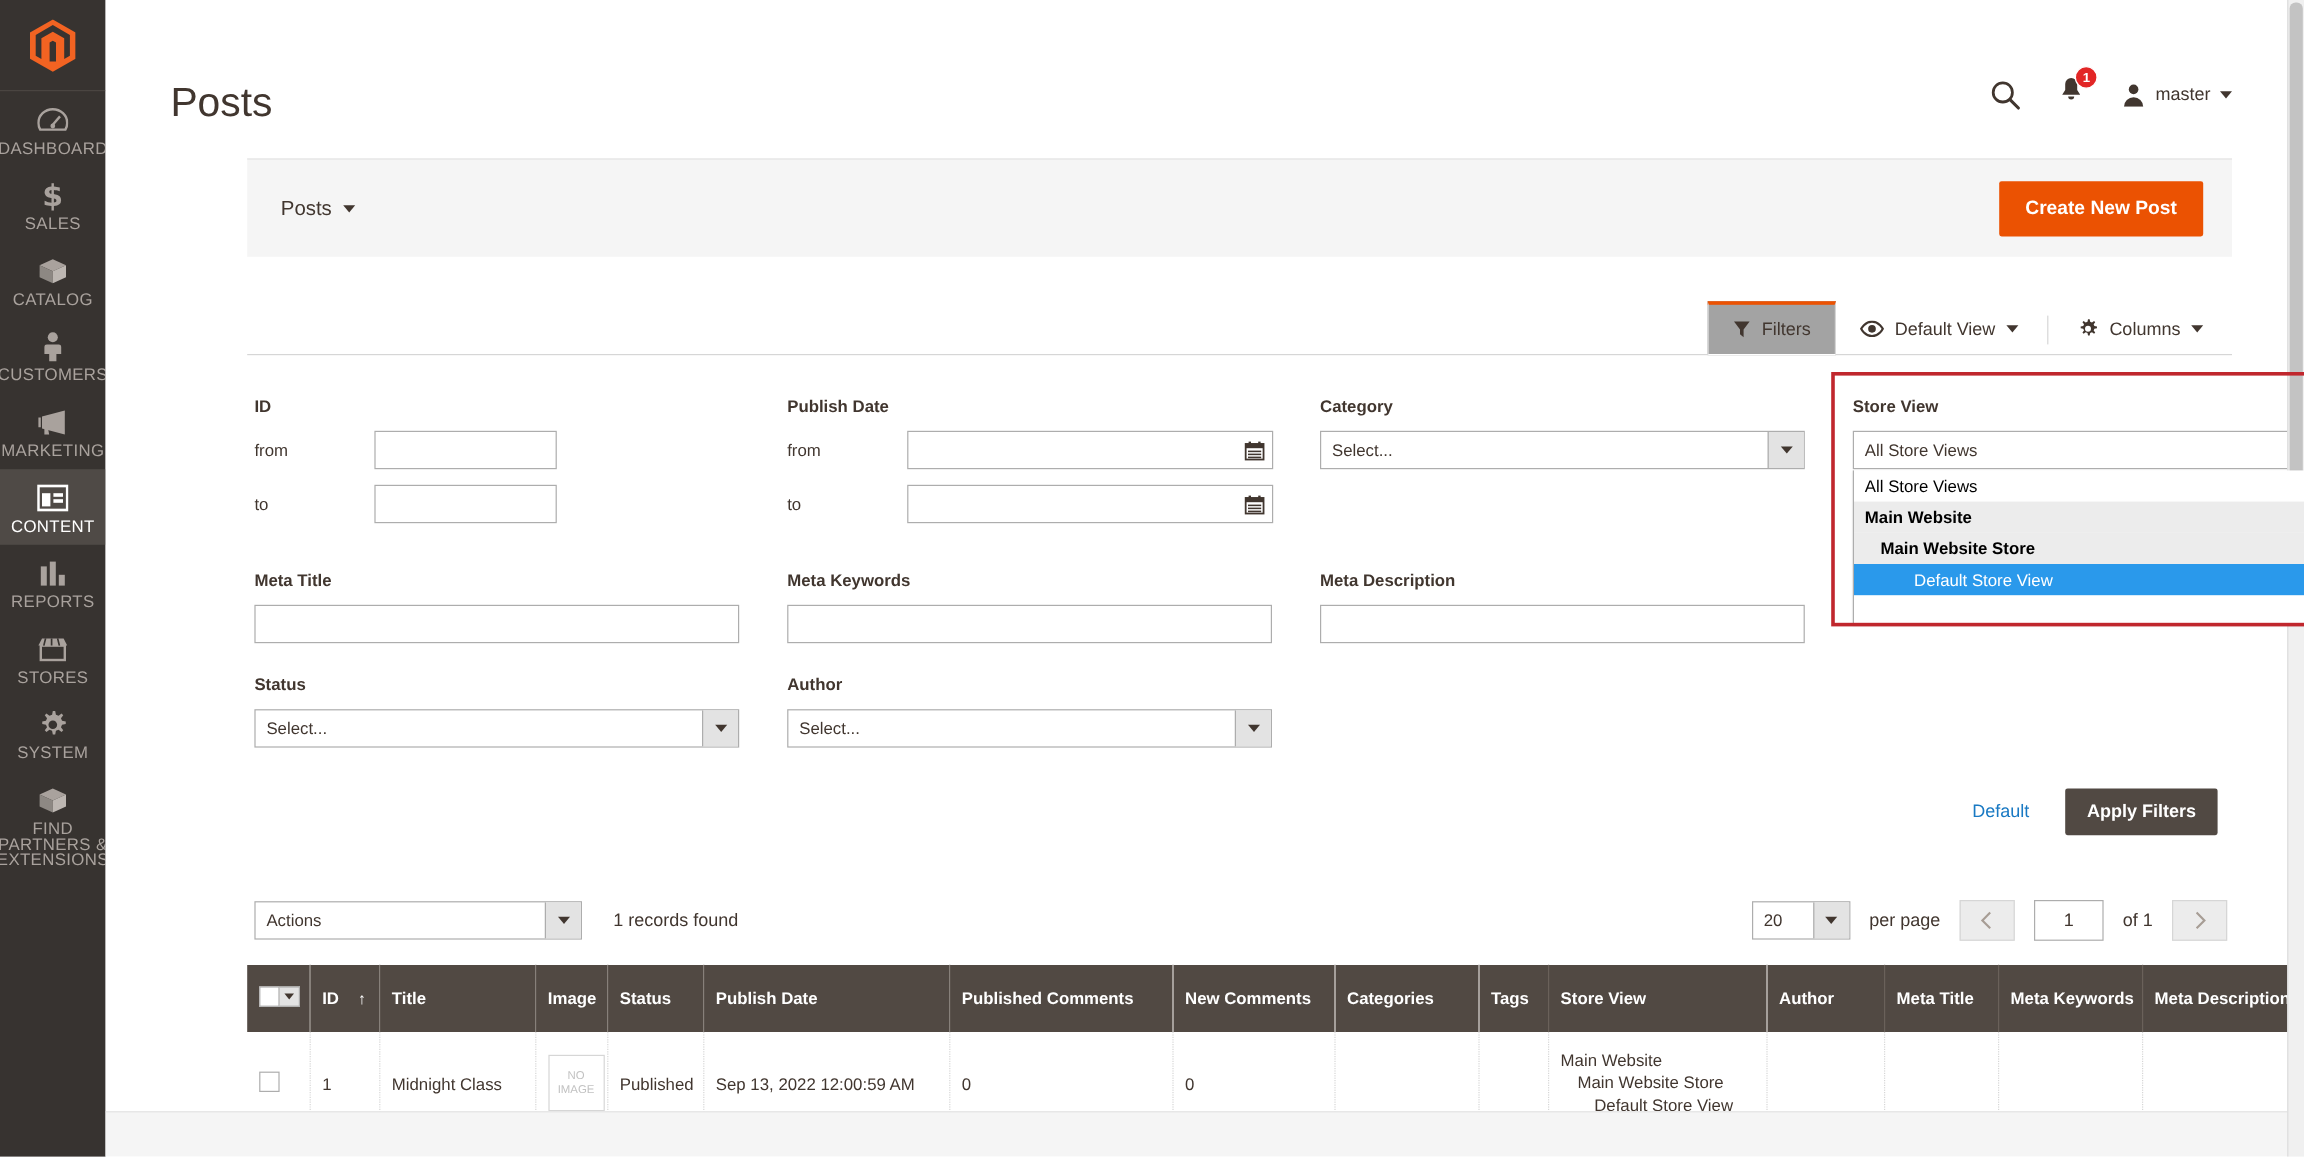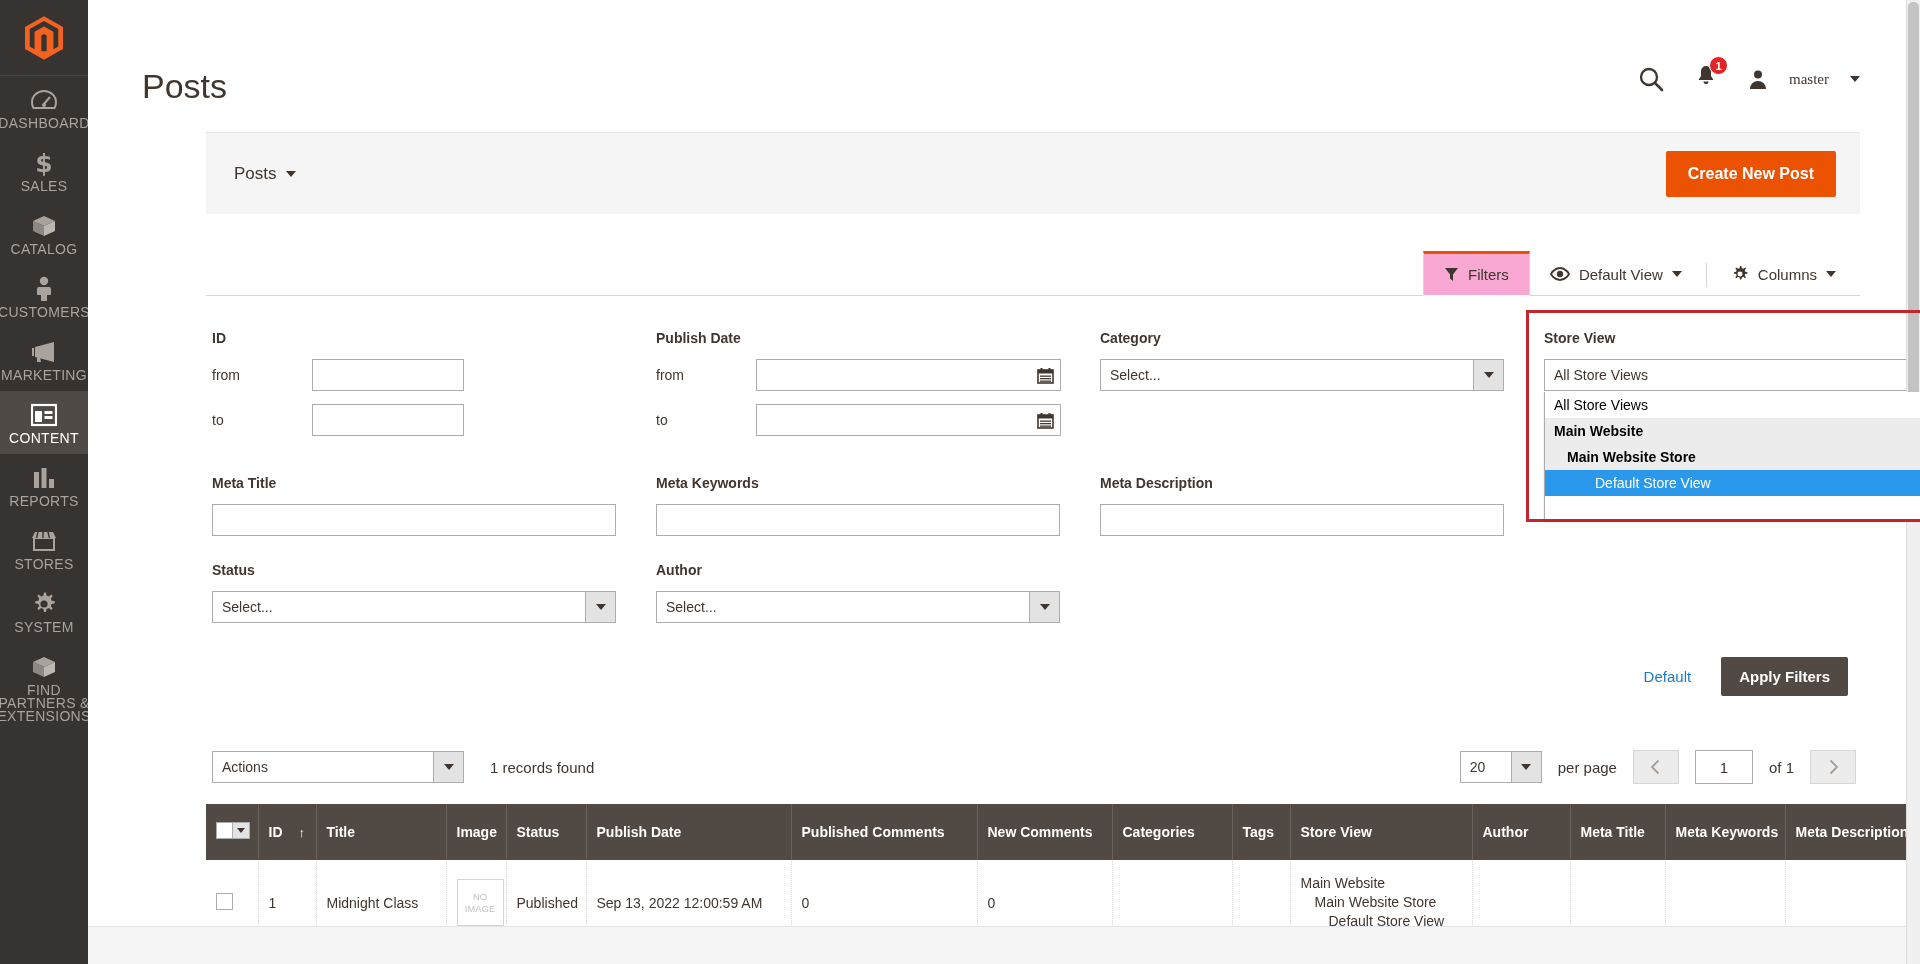--- a/index.html
+++ b/index.html
@@ -92,25 +92,24 @@
     background: #e22626;
     color: #fff;
     border-radius: 50%;
     width: 19px; height: 19px;
     font-size: 11px;
     display: flex; align-items: center; justify-content: center;
     font-weight: bold;
     border: 1.5px solid #fff;
   }
   .user-menu {
-    display: flex; align-items: center; gap: 21px;
+    display: flex; align-items: center; gap: 8px;
     cursor: pointer;
     color: #41362f;
     font-size: 15px;
-    font-family: Liberation Serif, serif;
   }
   .caret-down {
     width: 0; height: 0;
     border-left: 5px solid transparent;
     border-right: 5px solid transparent;
     border-top: 6px solid #41362f;
   }
 
   
   .content-wrap { padding: 0 60px 0 118px; }
@@ -155,21 +154,21 @@
     font-size: 15px;
     color: #41362f;
     padding: 11px 20px;
     cursor: pointer;
     height: 42px;
   }
   .tool-tab.active {
     border: 1px solid #d6d6d6;
     border-bottom: 1px solid #fff;
     border-top: 3px solid #eb5202;
-    background: #f9a8d4;
+    background: #a3a3a3;
     margin-bottom: -1px;
     height: 45px;
   }
   .tool-sep { width: 1px; height: 24px; background: #d6d6d6; margin: 0 4px 8px 4px; }
 
   
   .filters-panel {
     padding: 34px 6px 10px 6px;
     position: relative;
   }
@@ -723,21 +722,21 @@
 
       <div class="filter-actions">
         <button class="link-btn">Default</button>
         <button class="btn-dark">Apply Filters</button>
       </div>
     </div>
 
     <div class="grid-controls">
       <div class="gc-left">
         <div class="sel-wrap">
-          <div class="sel-box" style="width:252px">Actions</div>
+          <div class="sel-box" style="width:273px">Actions</div>
           <span class="sel-arrow">
               <span class="arrow-tri"></span>
             </span>
         </div>
         <div class="records-found">1 records found</div>
       </div>
       <div class="gc-right">
         <div class="sel-wrap">
           <div class="sel-box" style="width:82px">20</div>
           <span class="sel-arrow">

